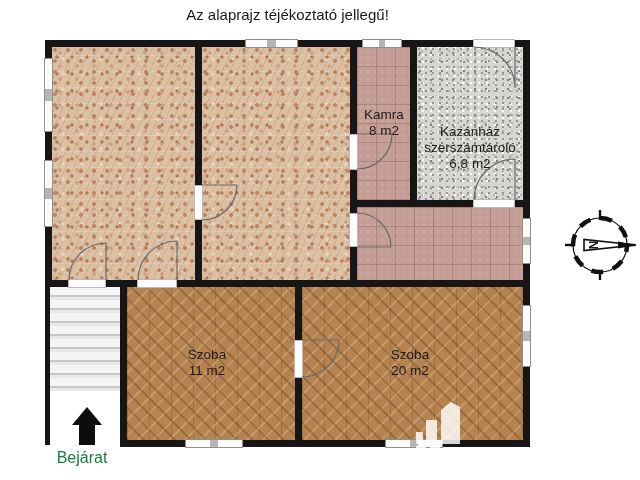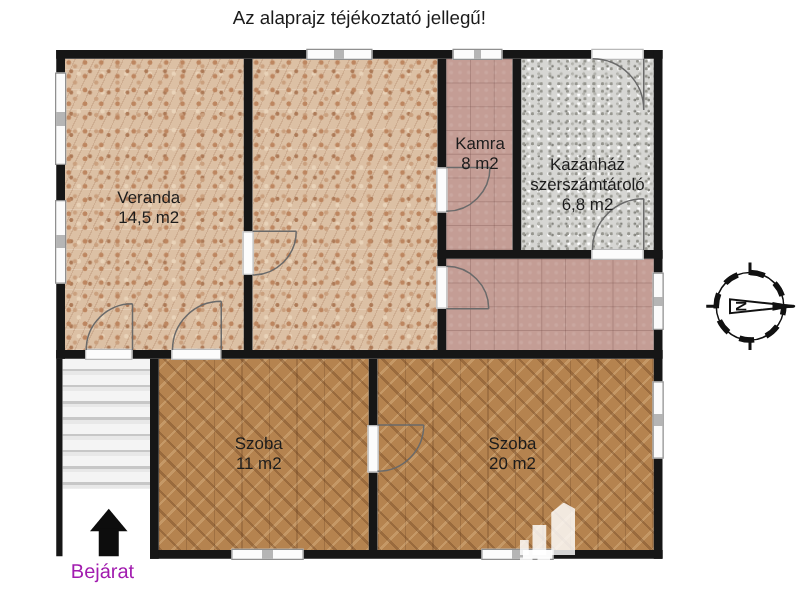--- a/index.html
+++ b/index.html
@@ -50,21 +50,21 @@
   .win-h{background-image:linear-gradient(0deg,transparent 0 42%,#b5b5b5 42% 58%,transparent 58%);}
   .win-v{background-image:linear-gradient(90deg,transparent 0 42%,#b5b5b5 42% 58%,transparent 58%);}
   .gap{position:absolute;background:#fcfcfc;border:1px solid #b9b9b9;box-sizing:border-box;z-index:5;}
   .arcs{position:absolute;left:0;top:0;z-index:7;pointer-events:none;}
   
   .room-label{position:absolute;z-index:8;text-align:center;color:#1c1c1c;
               font-size:13.5px;line-height:16px;}
   .title{position:absolute;left:45px;top:6px;width:485px;text-align:center;
          font-size:15px;color:#1a1a1a;z-index:9;}
   .entrance-label{position:absolute;left:42px;top:449px;width:80px;text-align:center;
-                  font-size:16px;color:#a21caf;z-index:9;}
+                  font-size:16px;color:#15803d;z-index:9;}
   
   .stairs{position:absolute;left:50px;top:287px;width:70px;height:104px;z-index:2;
           background:repeating-linear-gradient(180deg,#f4f4f4 0 8px,#c7c7c7 8px 10px,#e8e8e8 10px 13px);}
   .arrow-head{position:absolute;left:72px;top:407px;width:0;height:0;z-index:8;
               border-left:15px solid transparent;border-right:15px solid transparent;
               border-bottom:18px solid #0d0d0d;}
   .arrow-shaft{position:absolute;left:79px;top:423px;width:16px;height:22px;background:#0d0d0d;z-index:8;}
   
   .compass{position:absolute;left:562px;top:207px;width:76px;height:76px;z-index:9;}
   
@@ -131,24 +131,20 @@
       <path d="M177,241 A39,39 0 0 0 138,280 M177,280 L177,241"></path>
       <path d="M237,185 A35,35 0 0 1 202,220 M202,185 L237,185"></path>
       <path d="M392,134 A35,35 0 0 1 357,169 M357,134 L392,134"></path>
       <path d="M391,247 A34,34 0 0 0 357,213 M357,247 L391,247"></path>
       <path d="M515,159 A41,41 0 0 0 474,200 M515,200 L515,159"></path>
       <path d="M515,88 A41,41 0 0 0 474,47 M515,47 L515,88"></path>
       <path d="M339,340 A37,37 0 0 1 302,377 M302,340 L339,340"></path>
     </g>
   </svg>
 
-  <div class="room-label" style="left:69px;top:150px;width:100px;">
-    <span>Veranda</span><br>
-    <span>14,5 m2</span>
-  </div>
   <div class="room-label" style="left:352px;top:107px;width:64px;">
     <span>Kamra</span><br>
     <span>8 m2</span>
   </div>
   <div class="room-label" style="left:416px;top:83px;width:108px;margin-top:41px;">
     <span>Kazánház szerszámtároló</span><br>
     <span>6,8 m2</span>
   </div>
   <div class="room-label" style="left:157px;top:347px;width:100px;">
     <span>Szoba</span><br>

